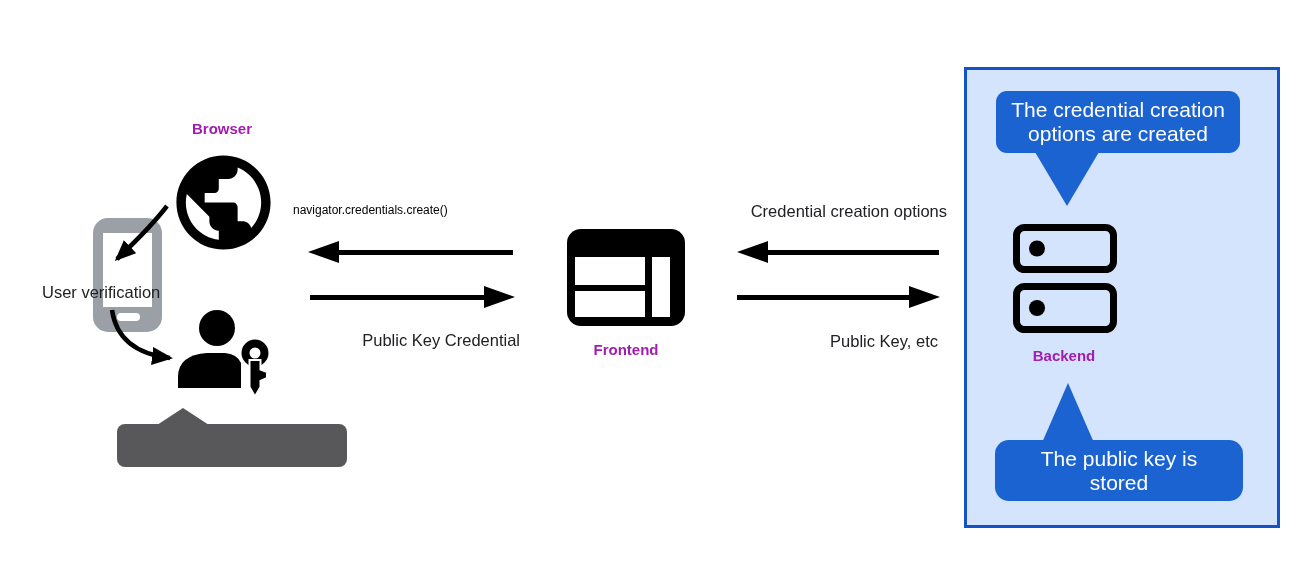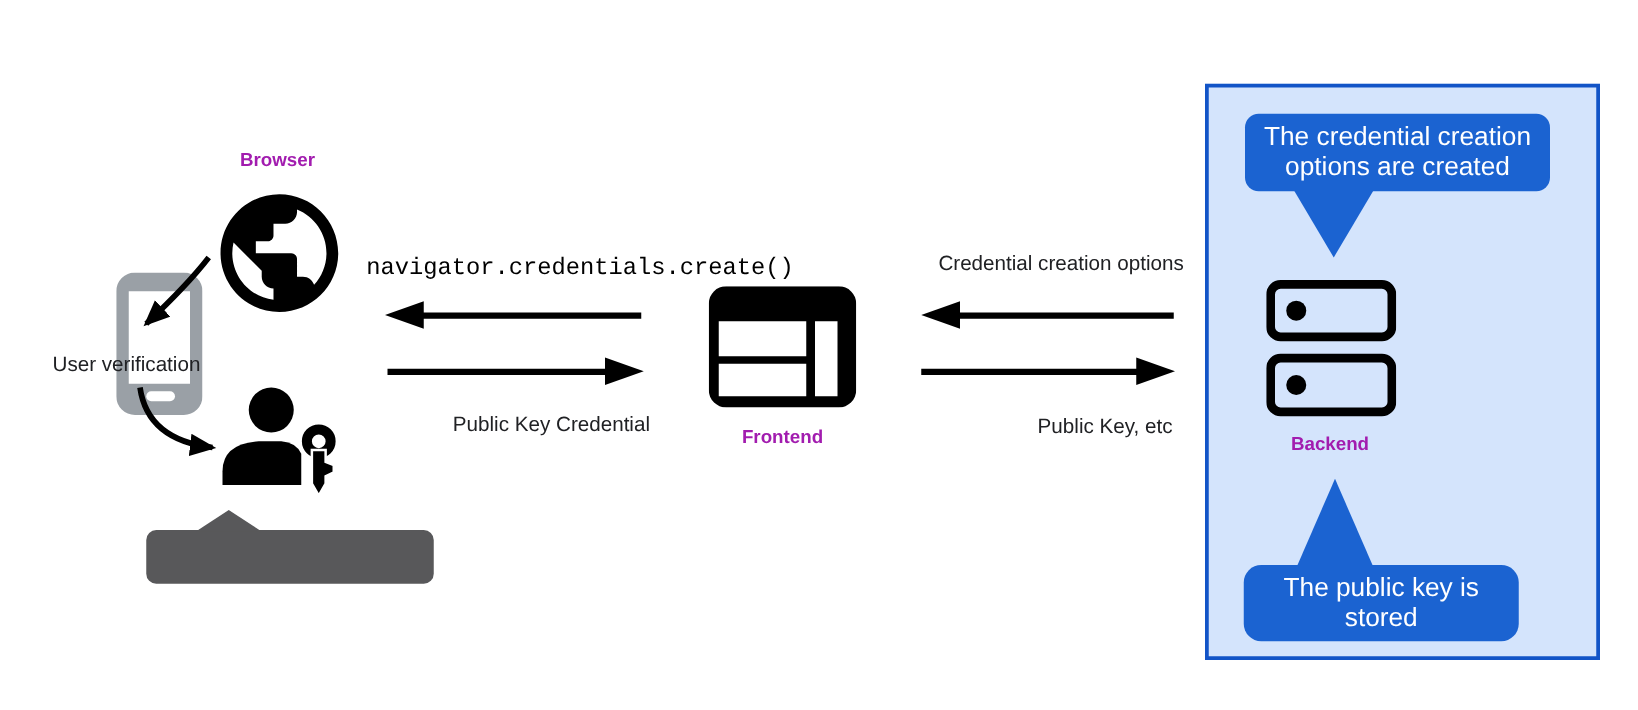--- a/index.html
+++ b/index.html
@@ -3,21 +3,21 @@
 <meta charset="utf-8">
 <style>
   html,body{margin:0;padding:0;background:#fff;}
   .canvas{
     position:relative;width:1310px;height:568px;background:#fff;overflow:hidden;
     font-family:"Liberation Sans",sans-serif;color:var(--text,#202124);
   }
   .abs{position:absolute;}
   .lbl{font-size:16.5px;color:var(--text,#202124);white-space:nowrap;}
   .title{font-size:15px;font-weight:700;color:#a21caf;text-align:center;white-space:nowrap;}
-  .mono{font-family:Liberation Mono, monospace;font-size:19px;color:#000;white-space:nowrap;}
+  .mono{font-family:Liberation Sans, sans-serif;font-size:12px;color:#000;white-space:nowrap;}
   .center{text-align:right;}
 
   
   .arrow{position:absolute;height:0;}
   .arrow .shaft{position:absolute;top:-2.5px;height:5px;background:var(--ink,#000);width:calc(100% - 29px);}
   .arrow.dir-right .shaft{left:0;}
   .arrow.dir-left  .shaft{right:0;}
   .arrow .head{position:absolute;top:-11px;width:0;height:0;border-top:11px solid transparent;border-bottom:11px solid transparent;}
   .arrow.dir-right .head{right:0;border-left:31px solid var(--ink,#000);}
   .arrow.dir-left  .head{left:0;border-right:31px solid var(--ink,#000);}
@@ -38,21 +38,21 @@
   .panel{
     position:absolute;left:964px;top:67px;width:316px;height:461px;box-sizing:border-box;
     background:var(--panel-bg,#d4e4fc);border:3px solid var(--panel-border,#1254c7);
   }
   .callout{
     position:absolute;background:var(--callout-blue,#1b63d1);color:#fff;
     border-radius:11px;font-size:21px;line-height:24px;text-align:center;
     display:flex;align-items:center;justify-content:center;box-sizing:border-box;
   }
   .callout.top{left:29px;top:21px;width:244px;height:62px;padding:4px 14px;}
-  .callout.bottom{left:28px;top:382px;width:220px;height:61px;padding:4px 21px;border-radius:14px;}
+  .callout.bottom{left:28px;top:370px;width:248px;height:61px;padding:4px 21px;border-radius:14px;}
   .tip-down{
     position:absolute;left:68px;top:82px;width:0;height:0;
     border-left:32px solid transparent;border-right:32px solid transparent;
     border-top:54px solid var(--callout-blue,#1b63d1);
   }
   .tip-up-big{
     position:absolute;left:71px;top:313px;width:0;height:0;
     border-left:30px solid transparent;border-right:30px solid transparent;
     border-bottom:69px solid var(--callout-blue,#1b63d1);
   }

